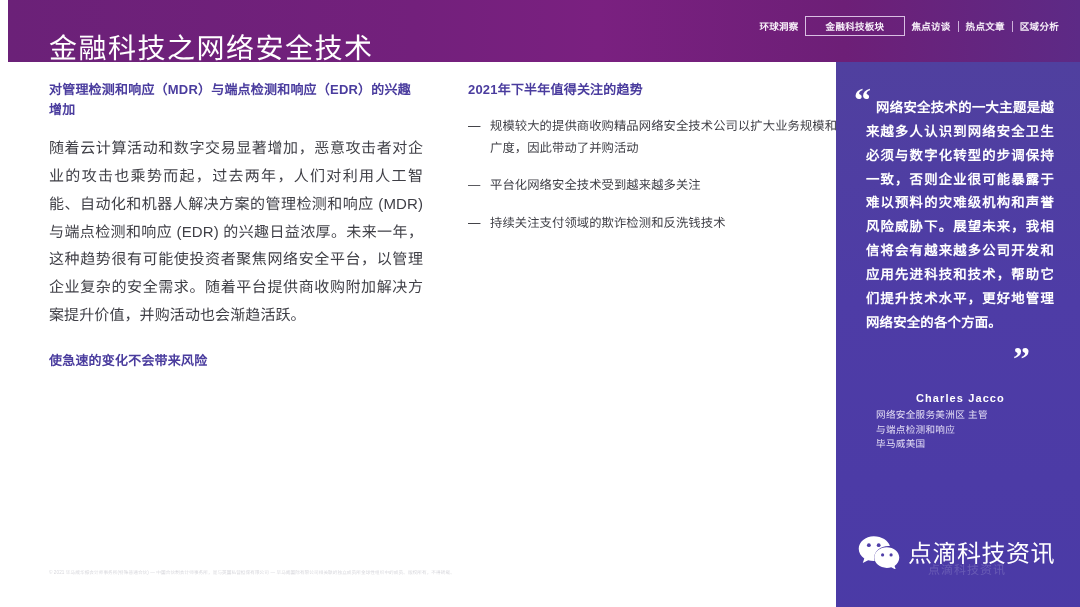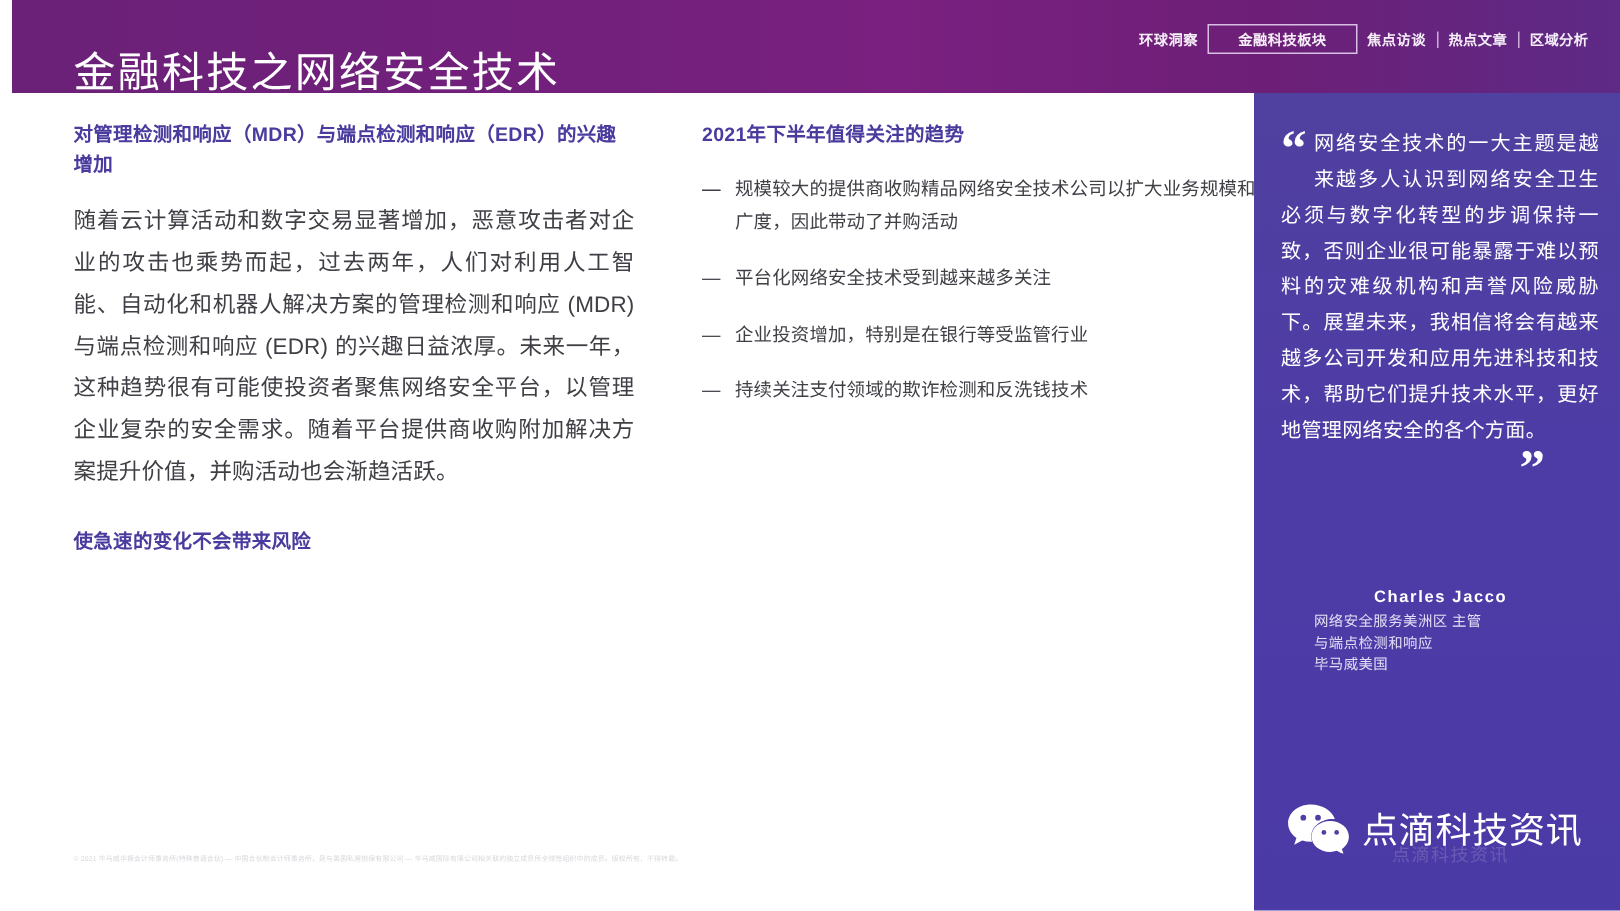--- a/index.html
+++ b/index.html
@@ -166,21 +166,22 @@
     line-height: 0.72;
     font-weight: 700;
     margin: 4px 5px 0 0;
   }
   .quote-text {
     color: #ffffff;
     font-size: 13.4px;
     line-height: 1.78;
     letter-spacing: 0.2px;
     text-align: justify;
-    margin: 0;
+    margin: 12px;
+    font-weight: bold;
   }
   .quote-close {
     color: #ffffff;
     font-family: "Liberation Serif", "DejaVu Serif", serif;
     font-size: 34px;
     font-weight: 700;
     line-height: 0.7;
     text-align: right;
     padding-right: 36px;
     margin-top: 2px;
@@ -291,21 +292,20 @@
           <li class="bullet-item">
             <span class="bullet-dash">—</span>
             <span>规模较大的提供商收购精品网络安全技术公司以扩大业务规模和广度，因此带动了并购活动</span>
           </li>
           <li class="bullet-item">
             <span class="bullet-dash">—</span>
             <span>平台化网络安全技术受到越来越多关注</span>
           </li>
           <li class="bullet-item">
             <span class="bullet-dash">—</span>
-            <span>企业投资增加，特别是在银行等受监管行业</span>
           </li>
           <li class="bullet-item">
             <span class="bullet-dash">—</span>
             <span>持续关注支付领域的欺诈检测和反洗钱技术</span>
           </li>
         </ul>
       </div>
 
       <div class="footer-note">© 2021 毕马威华振会计师事务所(特殊普通合伙) — 中国合伙制会计师事务所，是与英国私营担保有限公司 — 毕马威国际有限公司相关联的独立成员所全球性组织中的成员。版权所有，不得转载。</div>
 

